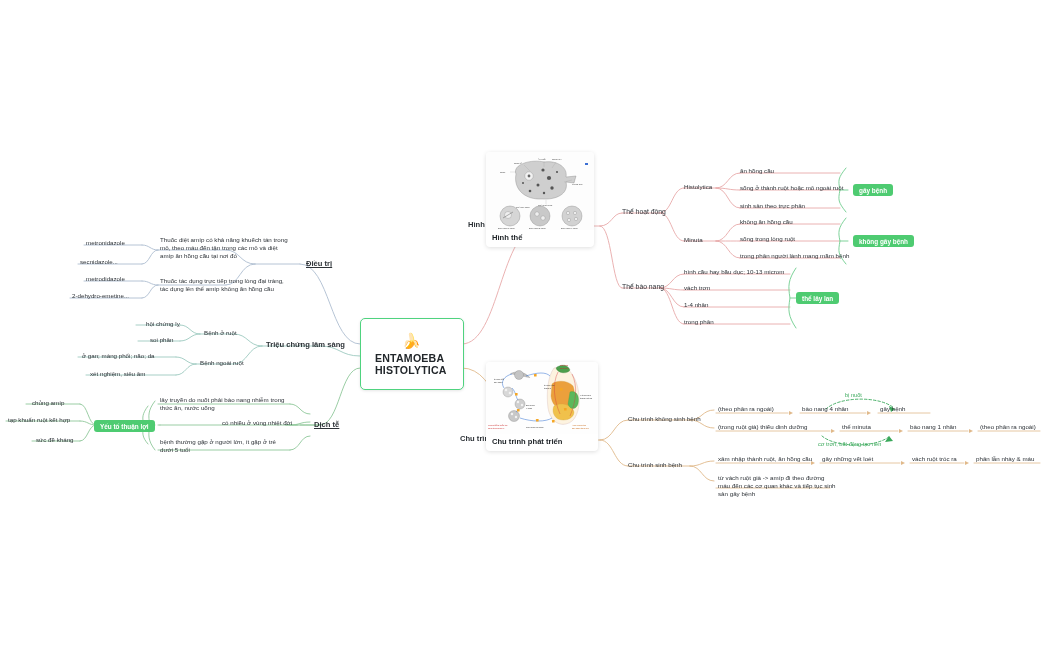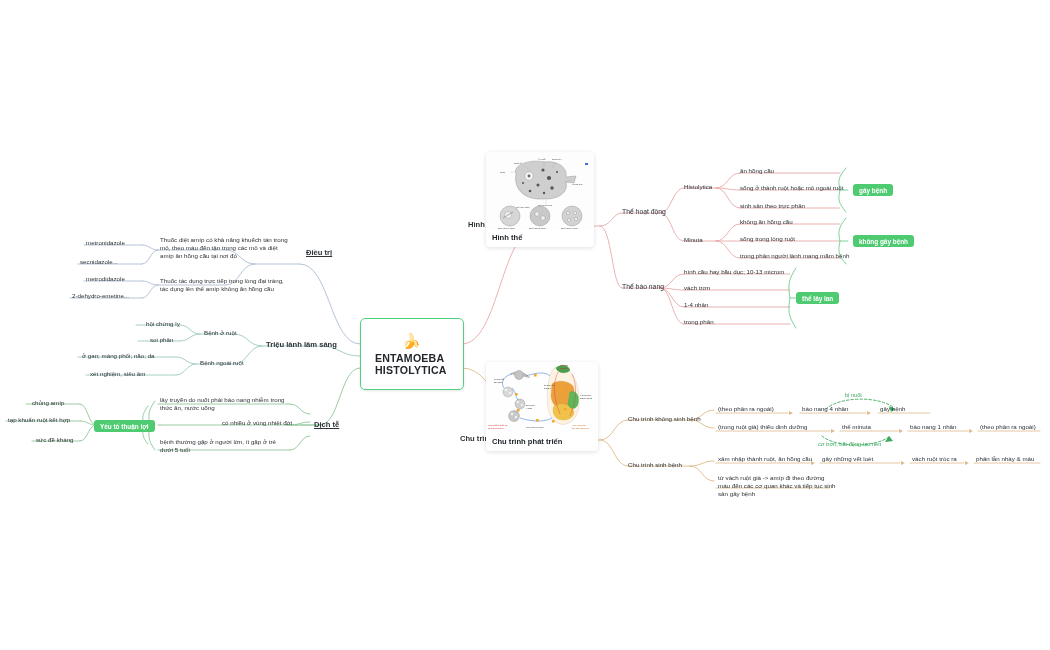--- a/index.html
+++ b/index.html
@@ -389,29 +389,29 @@
 
   <div class="glabel" style="left:845px;top:392px;">bị nuốt</div>
   <div class="glabel" style="left:818px;top:441px;">cơ trơn, bất động tạo nên</div>
 
   <div class="node t8" style="left:718px;top:455px;">xâm nhập thành ruột, ăn hồng cầu</div>
   <div class="node t8" style="left:822px;top:455px;">gây những vết loét</div>
   <div class="node t8" style="left:912px;top:455px;">vách ruột tróc ra</div>
   <div class="node t8" style="left:976px;top:455px;">phân lẫn nhày &amp; máu</div>
   <div class="node t8 wrap" style="left:718px;top:474px;width:118px;">từ vách ruột già -&gt; amíp đi theo đường máu đến các cơ quan khác và tiếp tục sinh sản gây bệnh</div>
 
-  <div class="node t10" style="left:306px;top:248px;font-weight:bold;text-decoration:underline;">Điều trị</div>
+  <div class="node t10" style="left:306px;top:259px;font-weight:bold;text-decoration:underline;">Điều trị</div>
   <div class="node t8" style="left:86px;top:239px;">metronidazole</div>
   <div class="node t8" style="left:80px;top:258px;">secnidazole...</div>
   <div class="node t8" style="left:86px;top:275px;">metrodidazole</div>
   <div class="node t8" style="left:72px;top:292px;">2-dehydro-emetine...</div>
   <div class="node t8 wrap" style="left:160px;top:236px;width:128px;">Thuốc diệt amíp có khả năng khuếch tán trong mô, theo máu đến tận trong các mô và diệt amíp ăn hồng cầu tại nơi đó</div>
   <div class="node t8 wrap" style="left:160px;top:277px;width:128px;">Thuốc tác dụng trực tiếp trong lòng đại tràng, tác dụng lên thể amíp không ăn hồng cầu</div>
 
-  <div class="node t10" style="left:266px;top:340px;font-weight:bold;">Triệu lành lâm sàng</div>
+  <div class="node t10" style="left:266px;top:340px;font-weight:bold;">Triệu chứng lâm sàng</div>
   <div class="node t8" style="left:204px;top:329px;">Bệnh ở ruột</div>
   <div class="node t8" style="left:200px;top:359px;">Bệnh ngoài ruột</div>
   <div class="node t8" style="left:146px;top:320px;">hội chứng lỵ</div>
   <div class="node t8" style="left:150px;top:336px;">soi phân</div>
   <div class="node t8" style="left:82px;top:352px;">ở gan; màng phổi; não; da</div>
   <div class="node t8" style="left:90px;top:370px;">xét nghiệm, siêu âm</div>
 
   <div class="node t10" style="left:314px;top:420px;font-weight:bold;text-decoration:underline;">Dịch tễ</div>
   <div class="badge" style="left:94px;top:420px;">Yếu tố thuận lợi</div>
   <div class="node t8" style="left:32px;top:399px;">chủng amíp</div>

